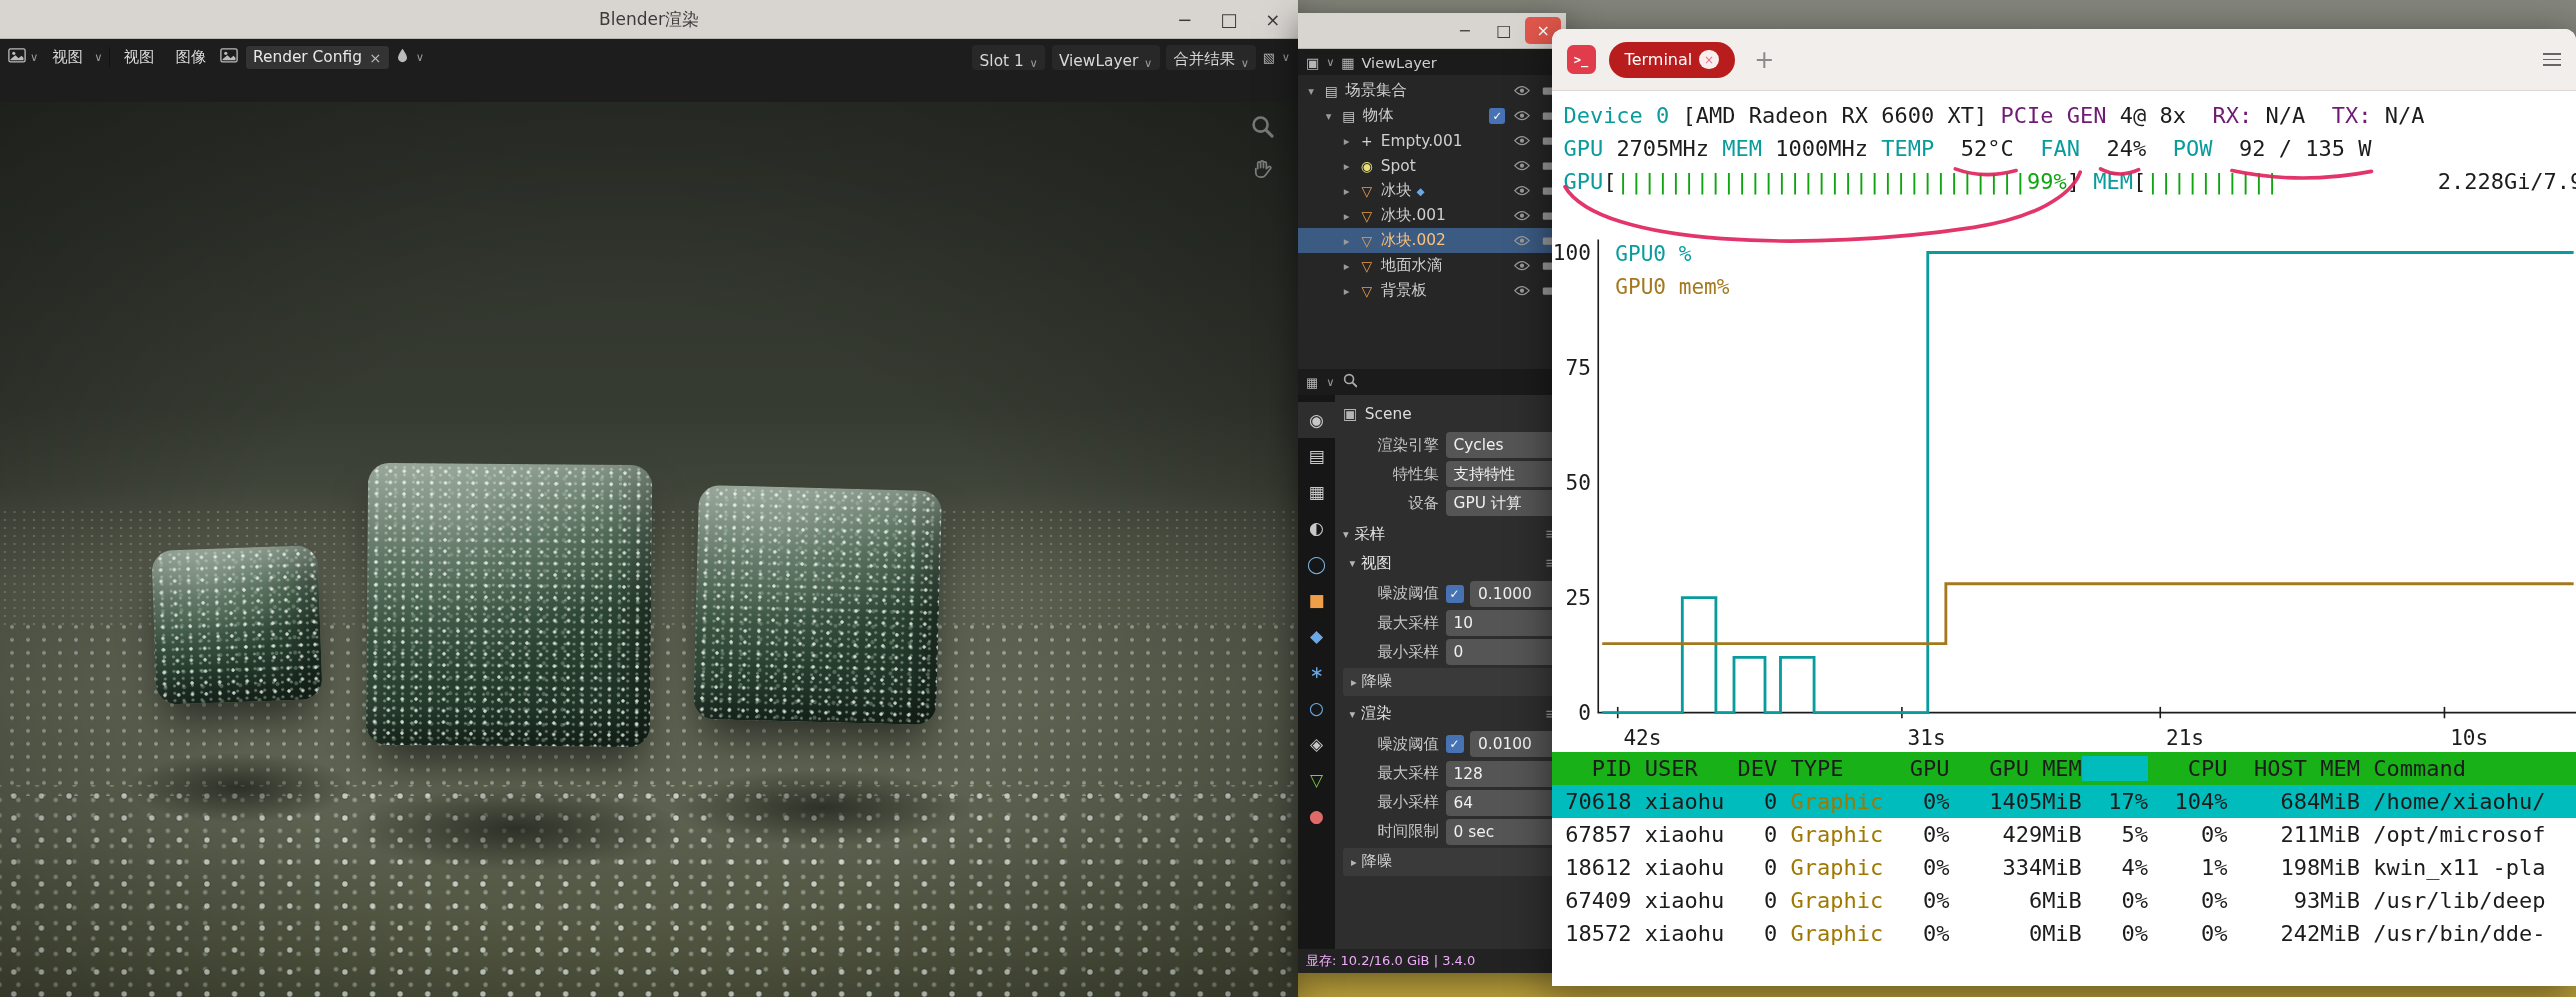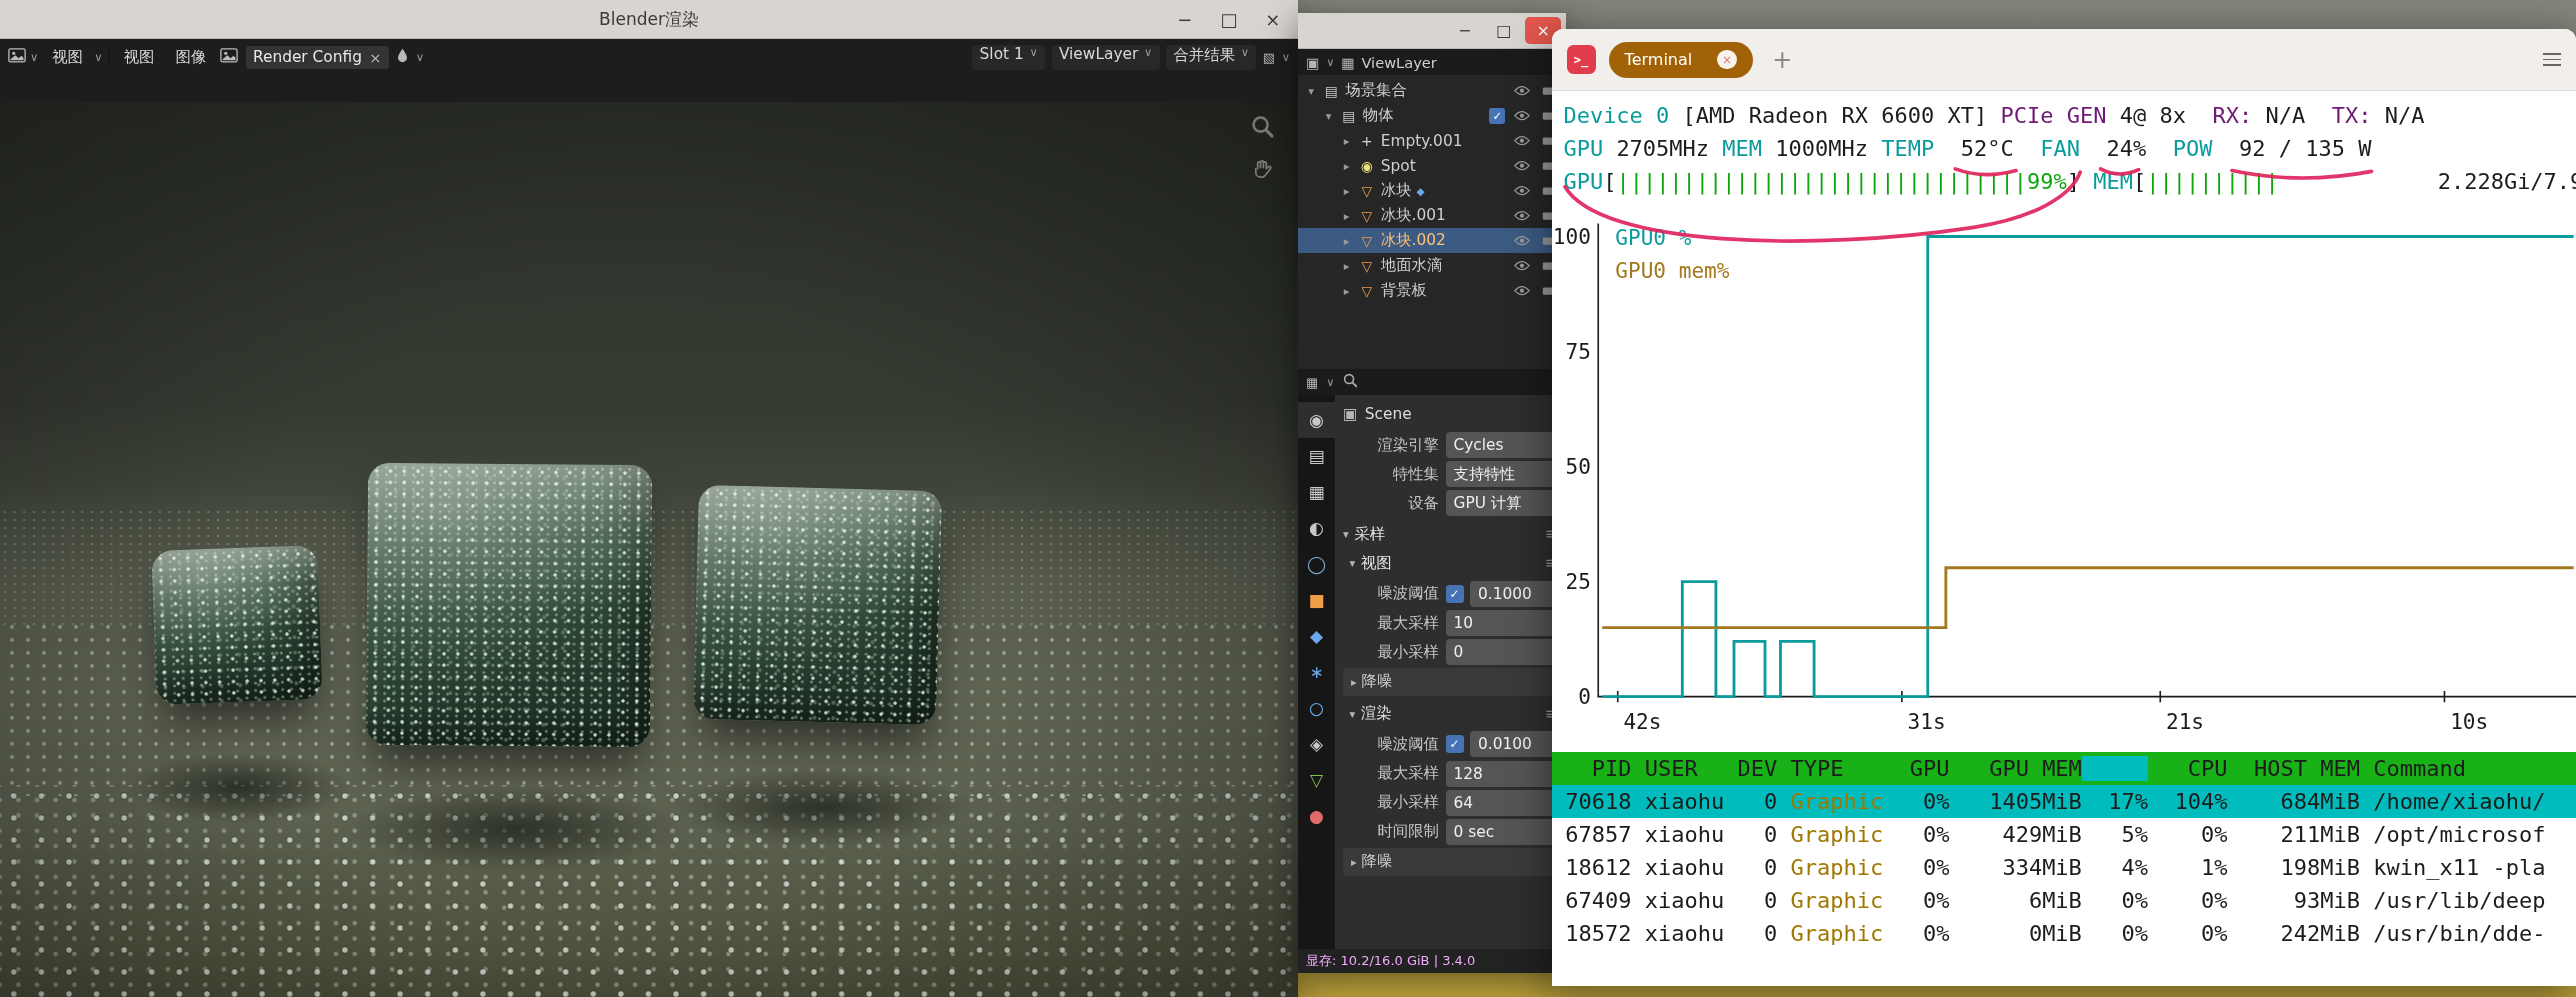--- a/index.html
+++ b/index.html
@@ -13,21 +13,21 @@
 .rw-title{font-size:17px;color:#3a3a3a}
 .rw-controls{position:absolute;right:3.2px;top:0;bottom:0;display:flex;align-items:center}
 .wbtn{width:44px;height:39px;display:flex;align-items:center;justify-content:center;font-size:18px;color:#3c3c3c}
 .rw-menubar{height:36px;background:#1d1d1d;display:flex;align-items:center;gap:6.5px;padding:0 8px}
 .mitem{color:#d8d8d8;font-size:15.4px;padding:0 7.3px;height:24px;line-height:24px;border-radius:3.2px}
 .mgroup{display:flex;align-items:center;gap:4px}
 .caret{color:#9a9a9a;font-size:11.4px}
 .msep{width:0.8px;height:19.5px;background:#000;opacity:.4}
 .dblock{display:flex;align-items:center;background:#333;border:0.8px solid #1b1b1b;border-radius:4px;height:25px;padding:0 7.3px;gap:7.3px;color:#e8e8e8;font-size:15.4px}
 .unlink{color:#bdbdbd;font-size:14.6px}
-.selpill{display:flex;align-items:flex-start;background:#282828;border-radius:4px;height:25px;padding:0 7.3px;gap:5.7px;color:#d8d8d8;font-size:15.4px}
+.selpill{display:flex;align-items:flex-end;background:#282828;border-radius:4px;height:25px;padding:0 7.3px;gap:5.7px;color:#d8d8d8;font-size:15.4px}
 .rw-stats{height:27.6px;background:#121212;color:#bdbdbd;font-size:15.4px;line-height:27.6px;padding:0 9.7px;white-space:nowrap;overflow:hidden}
 .viewport{position:absolute;left:0;top:102px;right:0;bottom:0;overflow:hidden;
  background:linear-gradient(180deg,#2e322b 0%,#363b32 34%,#40453a 43%,#4d5244 48%,#585d4e 54%,#5e6352 66%,#5c6150 80%,#50543f 94%,#474b37 100%)}
 .viewport::after{content:"";position:absolute;inset:0;background:radial-gradient(ellipse at 48% 58%,transparent 42%,rgba(0,0,0,.38) 100%);pointer-events:none}
 .drops{position:absolute;left:0;right:0}
 .d1{top:406px;height:122px;background-image:radial-gradient(circle,rgba(228,238,226,.45) 1px,transparent 1.6px);background-size:9.7px 8px;opacity:.55}
 .d2{top:516px;height:178px;background-image:radial-gradient(circle,rgba(232,242,230,.6) 1.5px,rgba(60,70,58,.25) 2.4px,transparent 3.1px);background-size:16px 13px;background-position:4px 2.4px;opacity:.75}
 .d3{top:683px;height:213px;background-image:radial-gradient(circle,rgba(238,246,236,.8) 2.1px,rgba(45,52,44,.3) 3.4px,transparent 4.4px),radial-gradient(circle,rgba(210,222,208,.5) 1.6px,transparent 2.8px);background-size:27.6px 22px,18.7px 15.4px;background-position:0 0,9px 7.3px;opacity:.9}
 .cshadow{position:absolute;background:radial-gradient(ellipse at center,rgba(6,10,6,.55),transparent 68%)}
 .cube{position:absolute;border-radius:21px;
@@ -73,29 +73,29 @@
 .ghead{padding-left:6.5px}
 .pmenu{margin-left:auto;color:#999}
 .pcaret{color:#b5b5b5;font-size:11.4px}
 .pcollapsed{background:#3a3a3a;border-radius:3.2px;height:27.6px;line-height:27.6px;color:#cfcfcf;padding-left:8px;font-size:15.4px;margin:3.2px 0}
 .bm-status{height:24px;background:#222;color:#f0abfc;font-size:13px;line-height:24px;padding:0 8px;white-space:nowrap;overflow:hidden}
 
 
 .twin{position:absolute;left:1552px;top:29px;width:1024px;height:957px;z-index:3;background:#fff;border-radius:11.4px 11.4px 0 0;box-shadow:0 9.7px 41px rgba(0,0,0,.5);overflow:hidden}
 .t-titlebar{height:62px;background:#f1eeec;border-bottom:0.8px solid #ddd8d4;border-radius:11.4px 11.4px 0 0;display:flex;align-items:center;padding:0 14.6px;gap:13px}
 .t-appicon{width:29px;height:29px;background:#e03c4b;border-radius:6.5px;color:#fff;font:bold 12px "DejaVu Sans Mono",monospace;display:flex;align-items:center;justify-content:center}
-.t-tab{height:36px;background:#a16207;border-radius:18px;display:flex;align-items:center;gap:25px;padding:0 16px;color:#fff;font-size:16px}
+.t-tab{height:36px;background:#b91c1c;border-radius:18px;display:flex;align-items:center;gap:7px;padding:0 16px;color:#fff;font-size:16px}
 .t-tabclose{width:19.5px;height:19.5px;background:rgba(255,255,255,.92);border-radius:50%;color:#e76f8f;font-size:12px;display:flex;align-items:center;justify-content:center}
 .t-newtab{color:#8a8a8a;font-size:24px;padding:0 6.5px}
 .t-menubtn{margin-left:auto;display:flex;flex-direction:column;gap:4px}
 .t-menubtn i{display:block;width:18px;height:1.6px;background:#666}
 .t-body{position:relative;height:895px;font:22px/33px "DejaVu Sans Mono",monospace;color:#1c1c1c;padding:8px 0 0 11.4px;overflow:hidden}
 .t-line{white-space:pre}
 .cyan{color:#0a9c9c}.mag{color:#701a75}.grn{color:#0fa50f}.fg{color:#1c1c1c}.olive{color:#a07800}
-.t-chart{position:absolute;left:0;top:104px;width:868px;height:552px}
+.t-chart{position:absolute;left:0;top:120px;width:868px;height:552px}
 .ax{font-family:"DejaVu Sans Mono",monospace;font-size:26px;fill:#1c1c1c}
 .t-table{position:absolute;left:0;top:661px;right:0}
 .t-row{white-space:pre;height:33px;line-height:33px}
 .thead{background:#18b118}
 .sorted{background:#00bcbc}
 .sel{background:#00bcbc}
 .t-fkeys{position:absolute;left:0;top:858px;right:0;white-space:pre;height:33px;line-height:33px;padding-left:11.4px}
 .fval{background:#00bcbc;margin-right:14.6px}
 .t-ann{position:absolute;left:0;top:0;z-index:5;pointer-events:none}
 </style>

